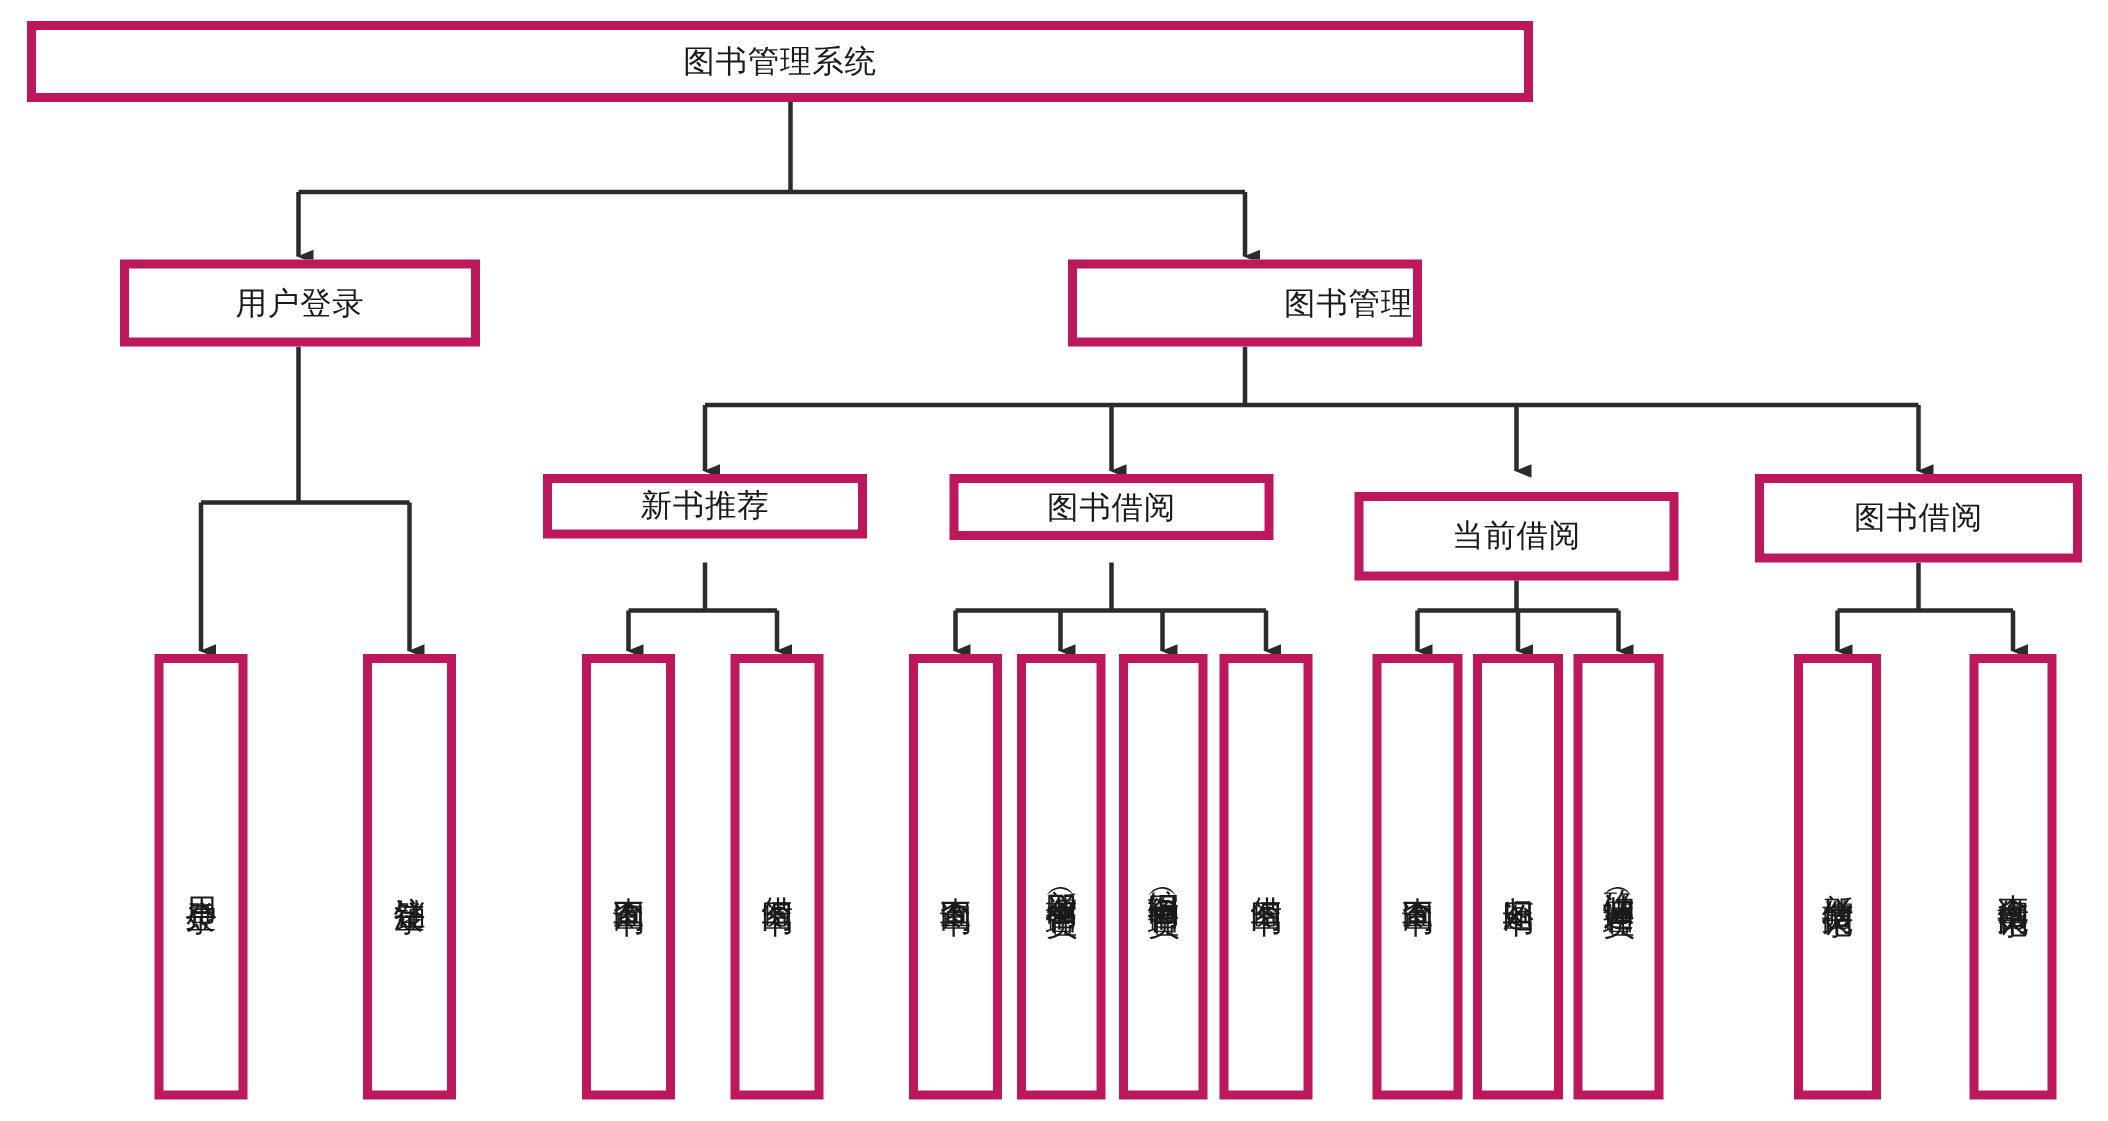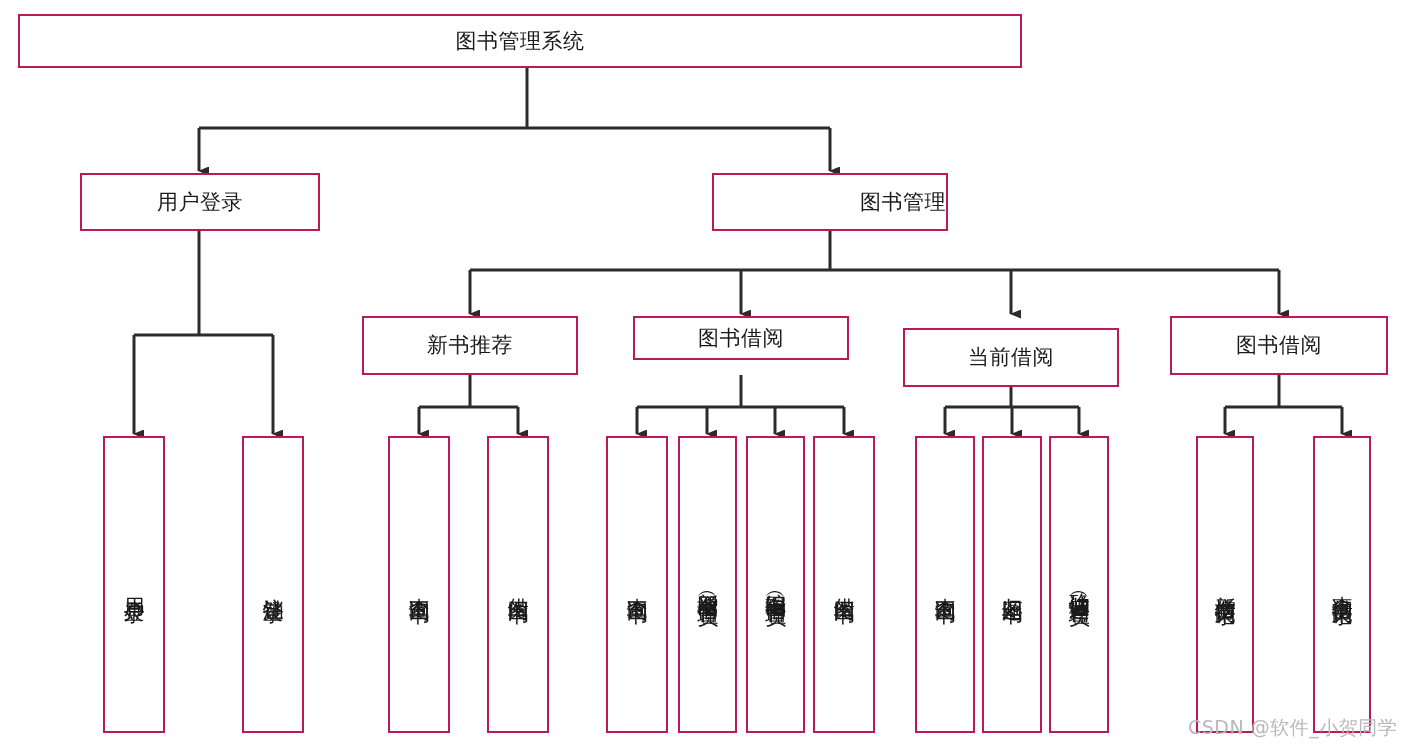--- a/index.html
+++ b/index.html
@@ -22,21 +22,21 @@
     position: absolute;
     left: 0;
     top: 0;
     width: 1405px;
     height: 747px;
   }
   .node-box {
     position: absolute;
     box-sizing: border-box;
     background: #ffffff;
-    border: 2px solid #be185d;
+    border: 6px solid #be185d;
     display: flex;
     align-items: center;
     justify-content: center;
     overflow: hidden;
   }
   .node-label-h {
     font-size: 21px;
     line-height: 1.15;
     color: #1a1a1a;
     letter-spacing: 0.5px;
@@ -120,21 +120,21 @@
       </div>
       <div class="node-box" style="left: 103px; top: 436px; width: 62px; height: 297px;">
         <span class="node-label-v">用户登录</span>
       </div>
       <div class="node-box" style="left: 242px; top: 436px; width: 62px; height: 297px;">
         <span class="node-label-v">注销登录</span>
       </div>
       <div class="node-box" style="left: 712px; top: 173px; width: 236px; height: 58px; justify-content: flex-end;">
         <span class="node-label-h">图书管理</span>
       </div>
-      <div class="node-box" style="left: 362px; top: 316px; width: 216px; height: 59px;">
+      <div class="node-box" style="left: 362px; top: 316px; width: 216px; height: 43px;">
         <span class="node-label-h">新书推荐</span>
       </div>
       <div class="node-box" style="left: 388px; top: 436px; width: 62px; height: 297px;">
         <span class="node-label-v">查询图书</span>
       </div>
       <div class="node-box" style="left: 487px; top: 436px; width: 62px; height: 297px;">
         <span class="node-label-v">借阅图书</span>
       </div>
       <div class="node-box" style="left: 633px; top: 316px; width: 216px; height: 44px;">
         <span class="node-label-h">图书借阅</span>
@@ -167,15 +167,14 @@
         <span class="node-label-h">图书借阅</span>
       </div>
       <div class="node-box" style="left: 1196px; top: 436px; width: 58px; height: 297px;">
         <span class="node-label-v">新增借阅记录</span>
       </div>
       <div class="node-box" style="left: 1313px; top: 436px; width: 58px; height: 297px;">
         <span class="node-label-v">查询借阅记录</span>
       </div>
     </div>
 
-  <div class="watermark" style="left: 1188px; top: 715px;">CSDN @软件_小贺同学</div>
 
 </div>
 
 </body></html>

